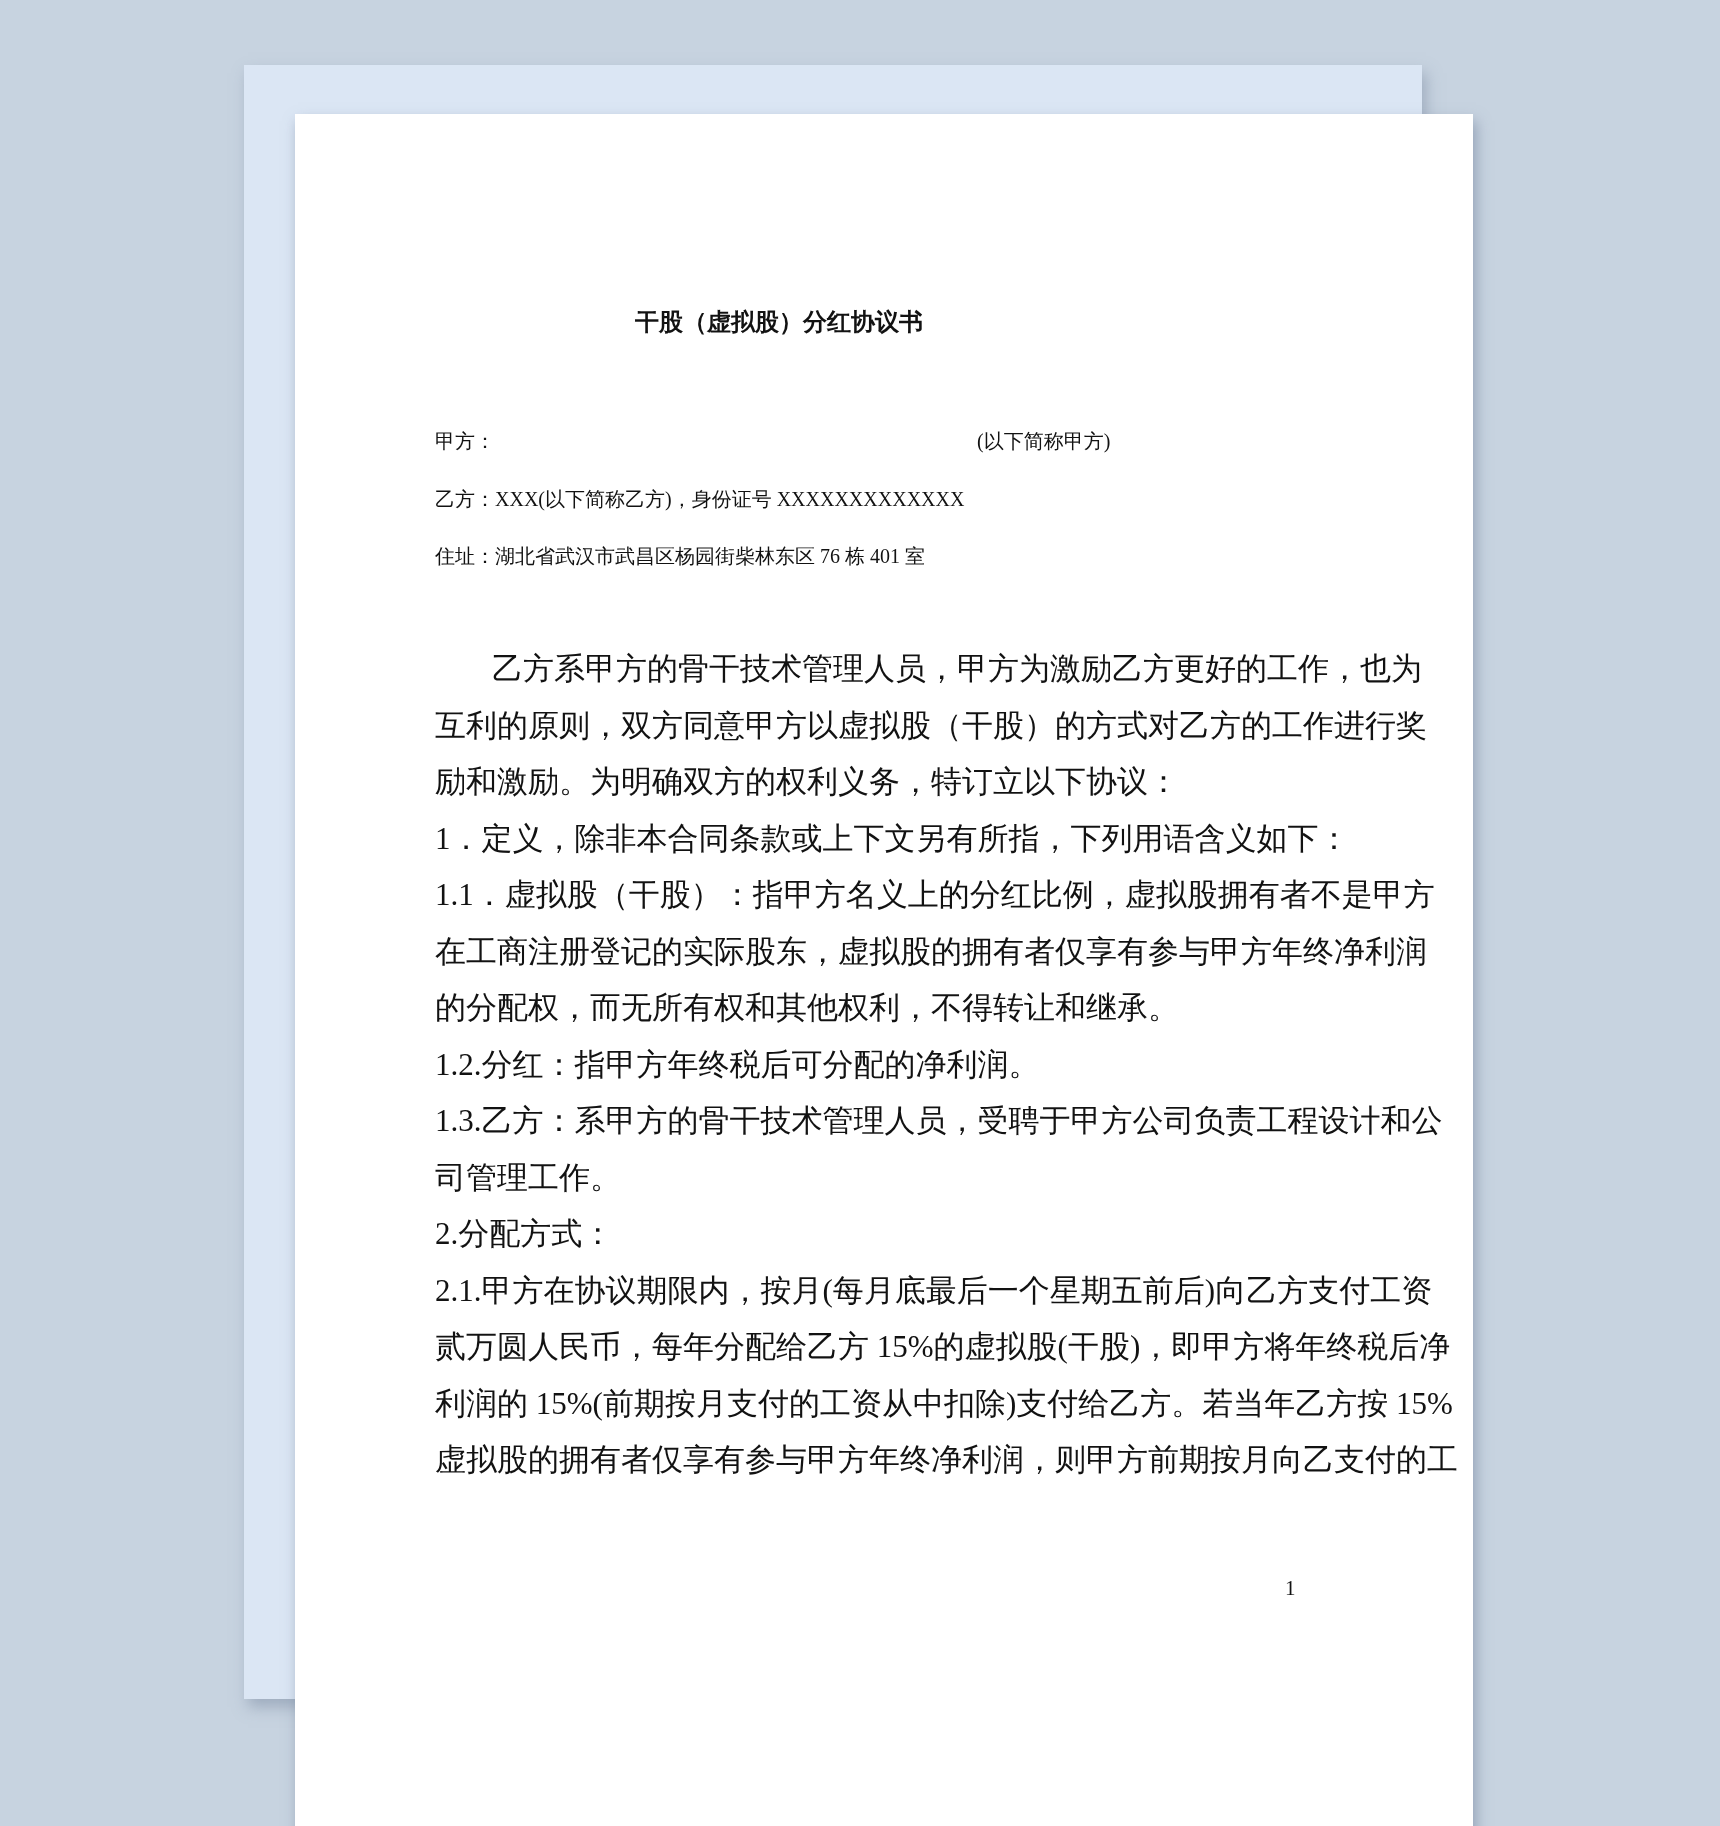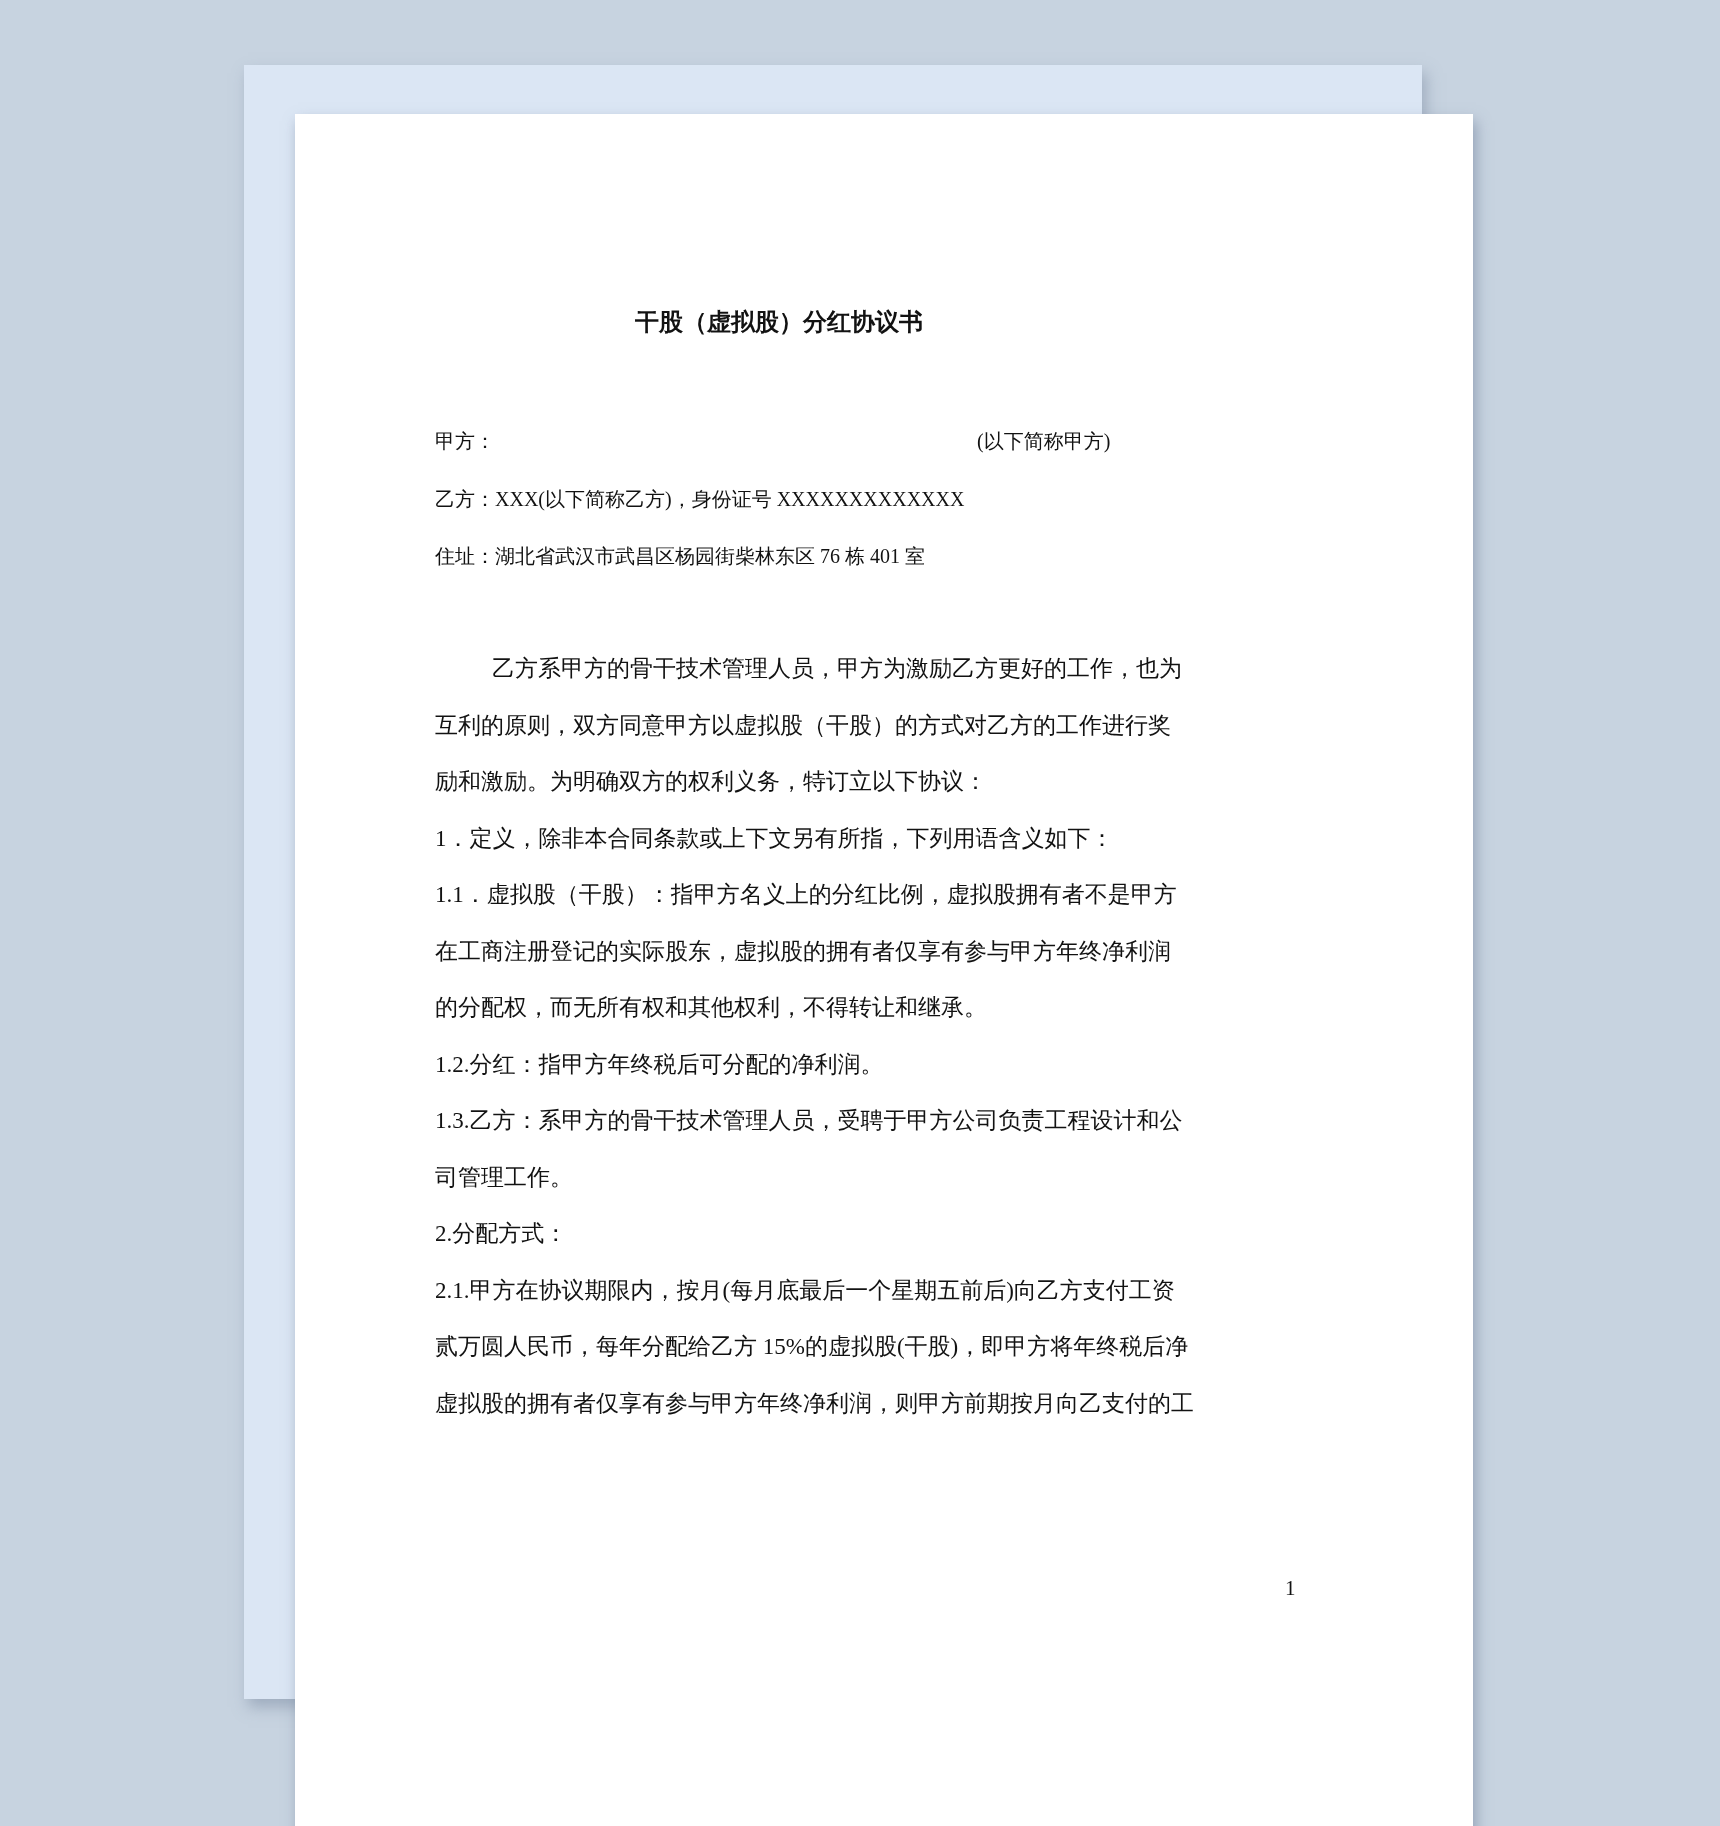--- a/index.html
+++ b/index.html
@@ -29,21 +29,21 @@
     font-size:20px;
   }
   .header-line{
     position:relative;height:57.5px;line-height:57.5px;white-space:nowrap;
   }
   .party-a-note{
     position:absolute;left:542px;top:0;text-align:center;
   }
   .document-body{
     position:absolute;left:140px;top:527px;width:892px;
-    font-size:23px;
+    font-size:31px;
   }
   .document-body .line{
     height:56.5px;line-height:56.5px;white-space:nowrap;
   }
   .document-body .line.indent{
     text-indent:57px;
   }
   .page-number{
     position:absolute;left:990px;top:1462px;
     font-size:21px;line-height:24px;
@@ -76,20 +76,21 @@
         <div class="line">1．定义，除非本合同条款或上下文另有所指，下列用语含义如下：</div>
         <div class="line">1.1．虚拟股（干股）：指甲方名义上的分红比例，虚拟股拥有者不是甲方</div>
         <div class="line">在工商注册登记的实际股东，虚拟股的拥有者仅享有参与甲方年终净利润</div>
         <div class="line">的分配权，而无所有权和其他权利，不得转让和继承。</div>
         <div class="line">1.2.分红：指甲方年终税后可分配的净利润。</div>
         <div class="line">1.3.乙方：系甲方的骨干技术管理人员，受聘于甲方公司负责工程设计和公</div>
         <div class="line">司管理工作。</div>
         <div class="line">2.分配方式：</div>
         <div class="line">2.1.甲方在协议期限内，按月(每月底最后一个星期五前后)向乙方支付工资</div>
         <div class="line">贰万圆人民币，每年分配给乙方 15%的虚拟股(干股)，即甲方将年终税后净</div>
+        <div class="line">利润的 15%(前期按月支付的工资从中扣除)支付给乙方。若当年乙方按 15%</div>
         <div class="line">虚拟股的拥有者仅享有参与甲方年终净利润，则甲方前期按月向乙支付的工</div>
       </div>
 
     <div class="page-number">1</div>
 
   </div>
 
 </div>
 
 </body></html>

